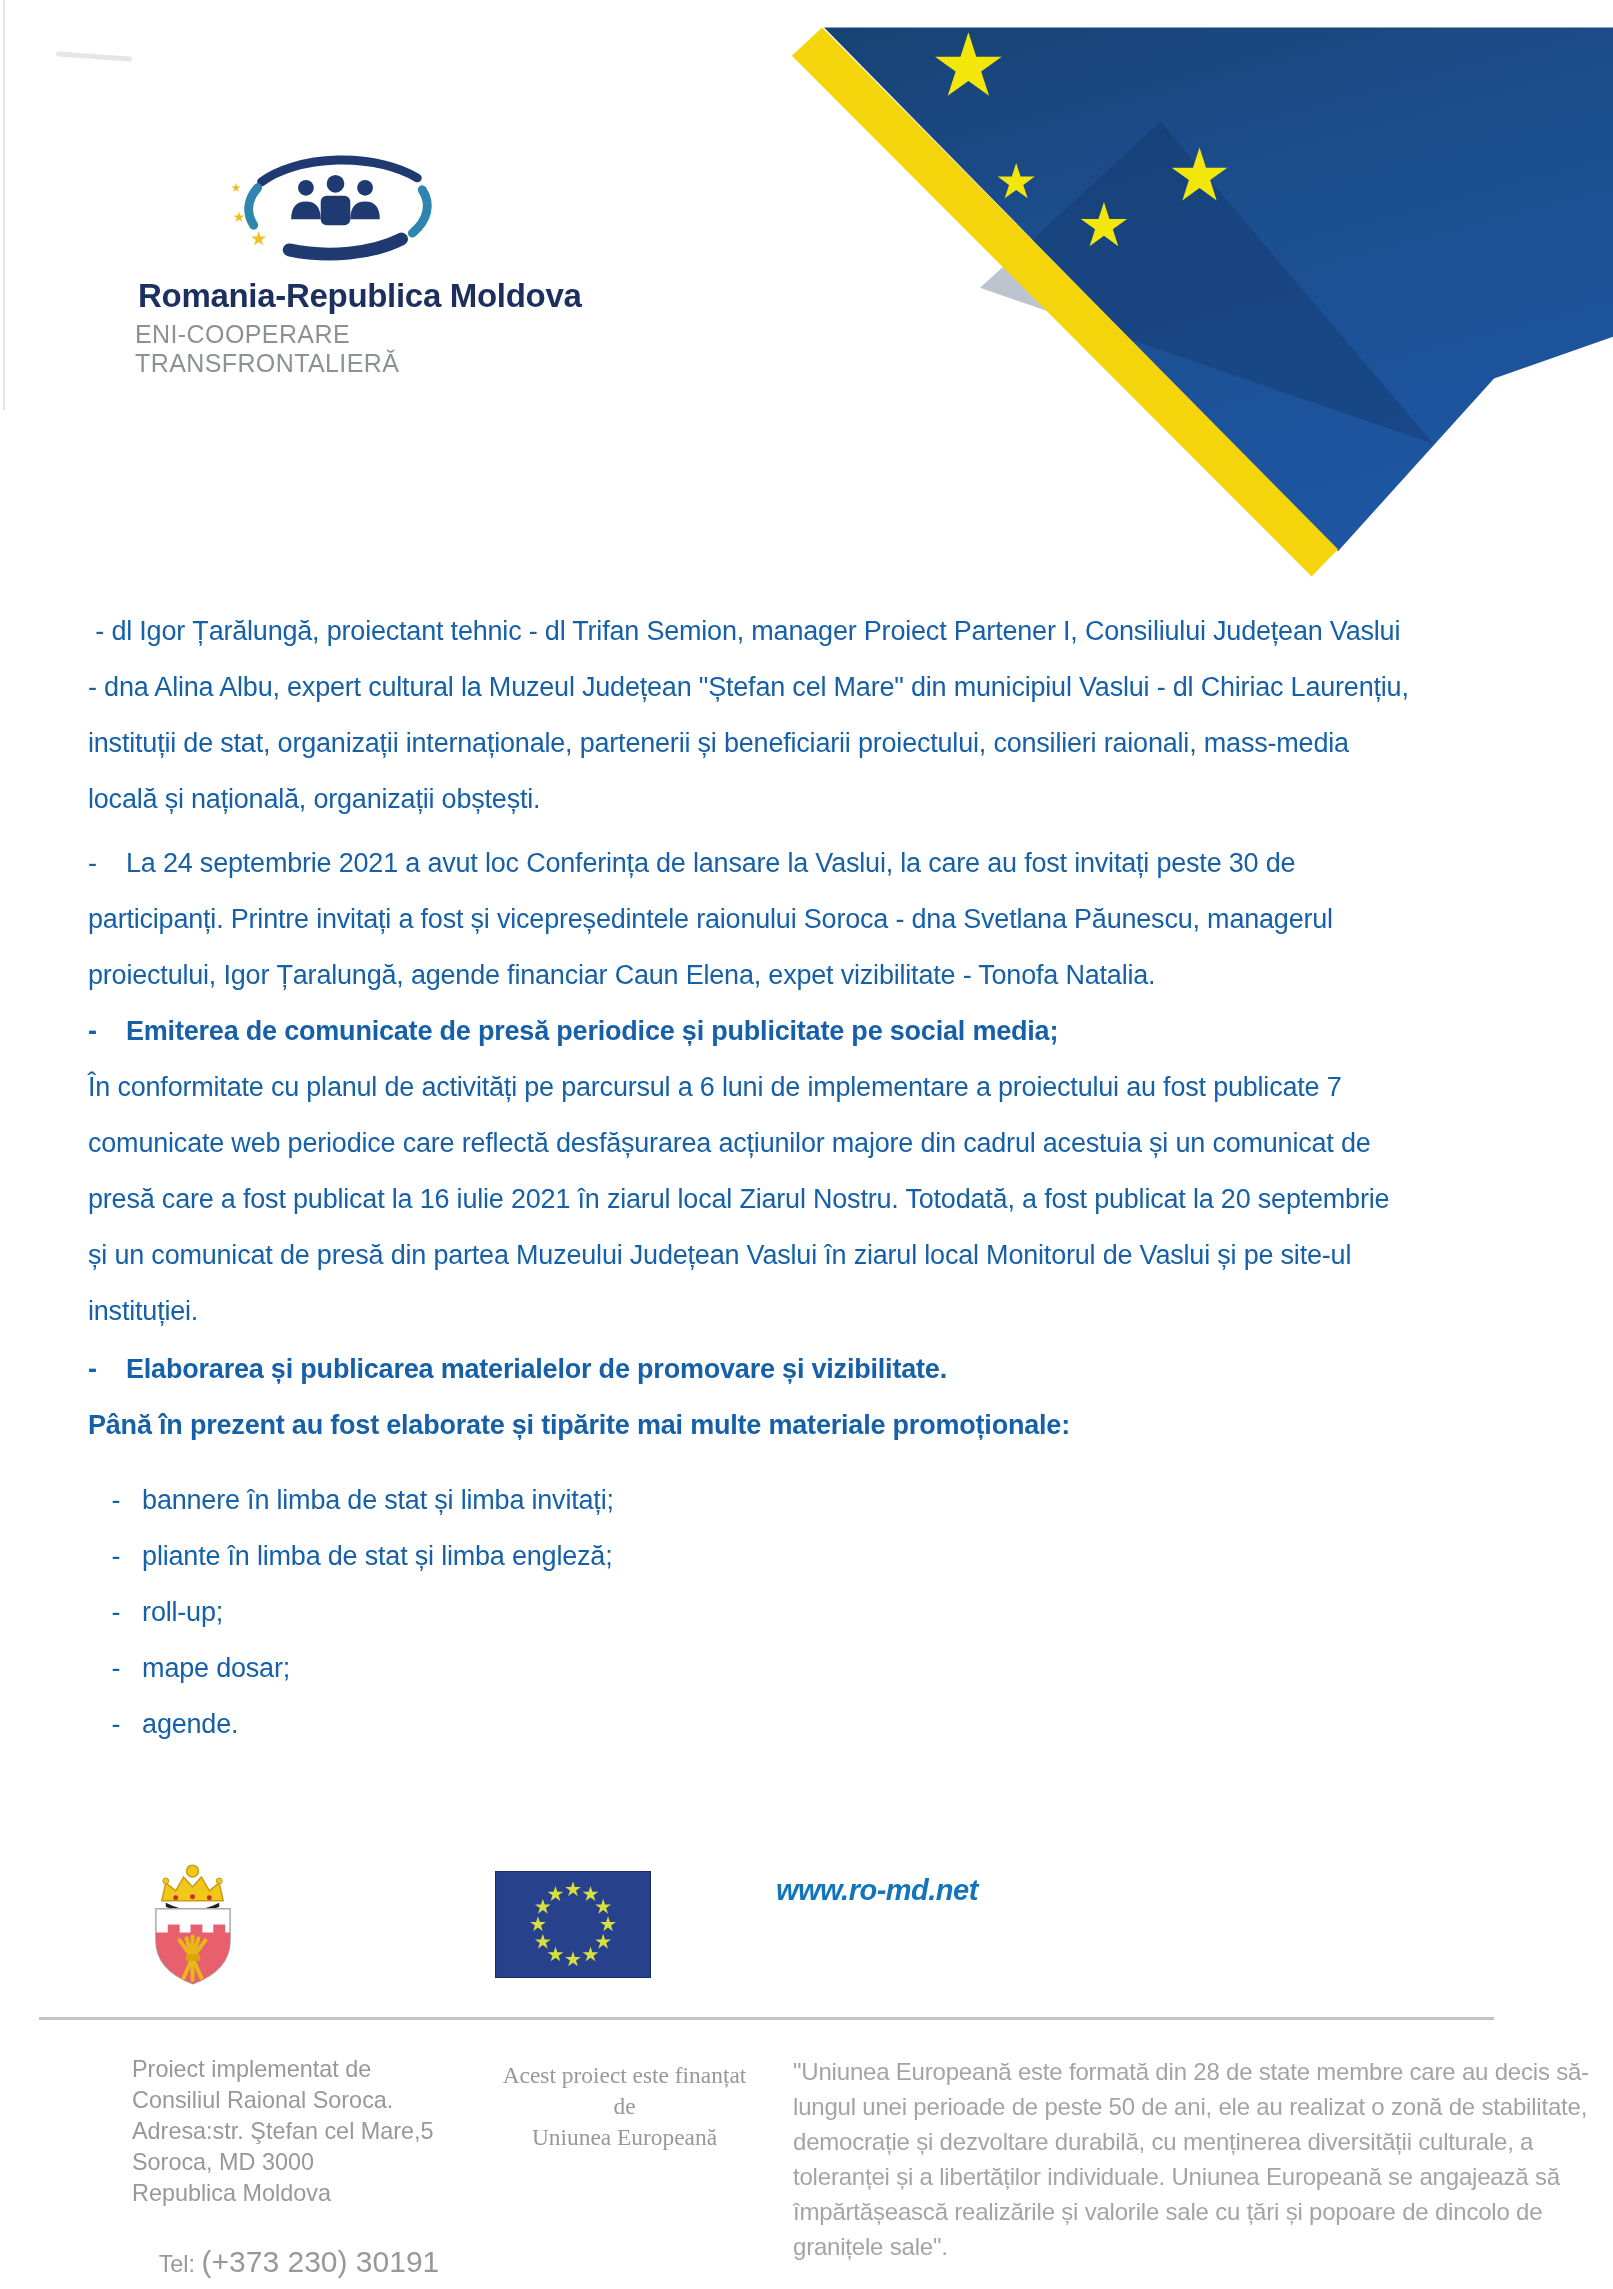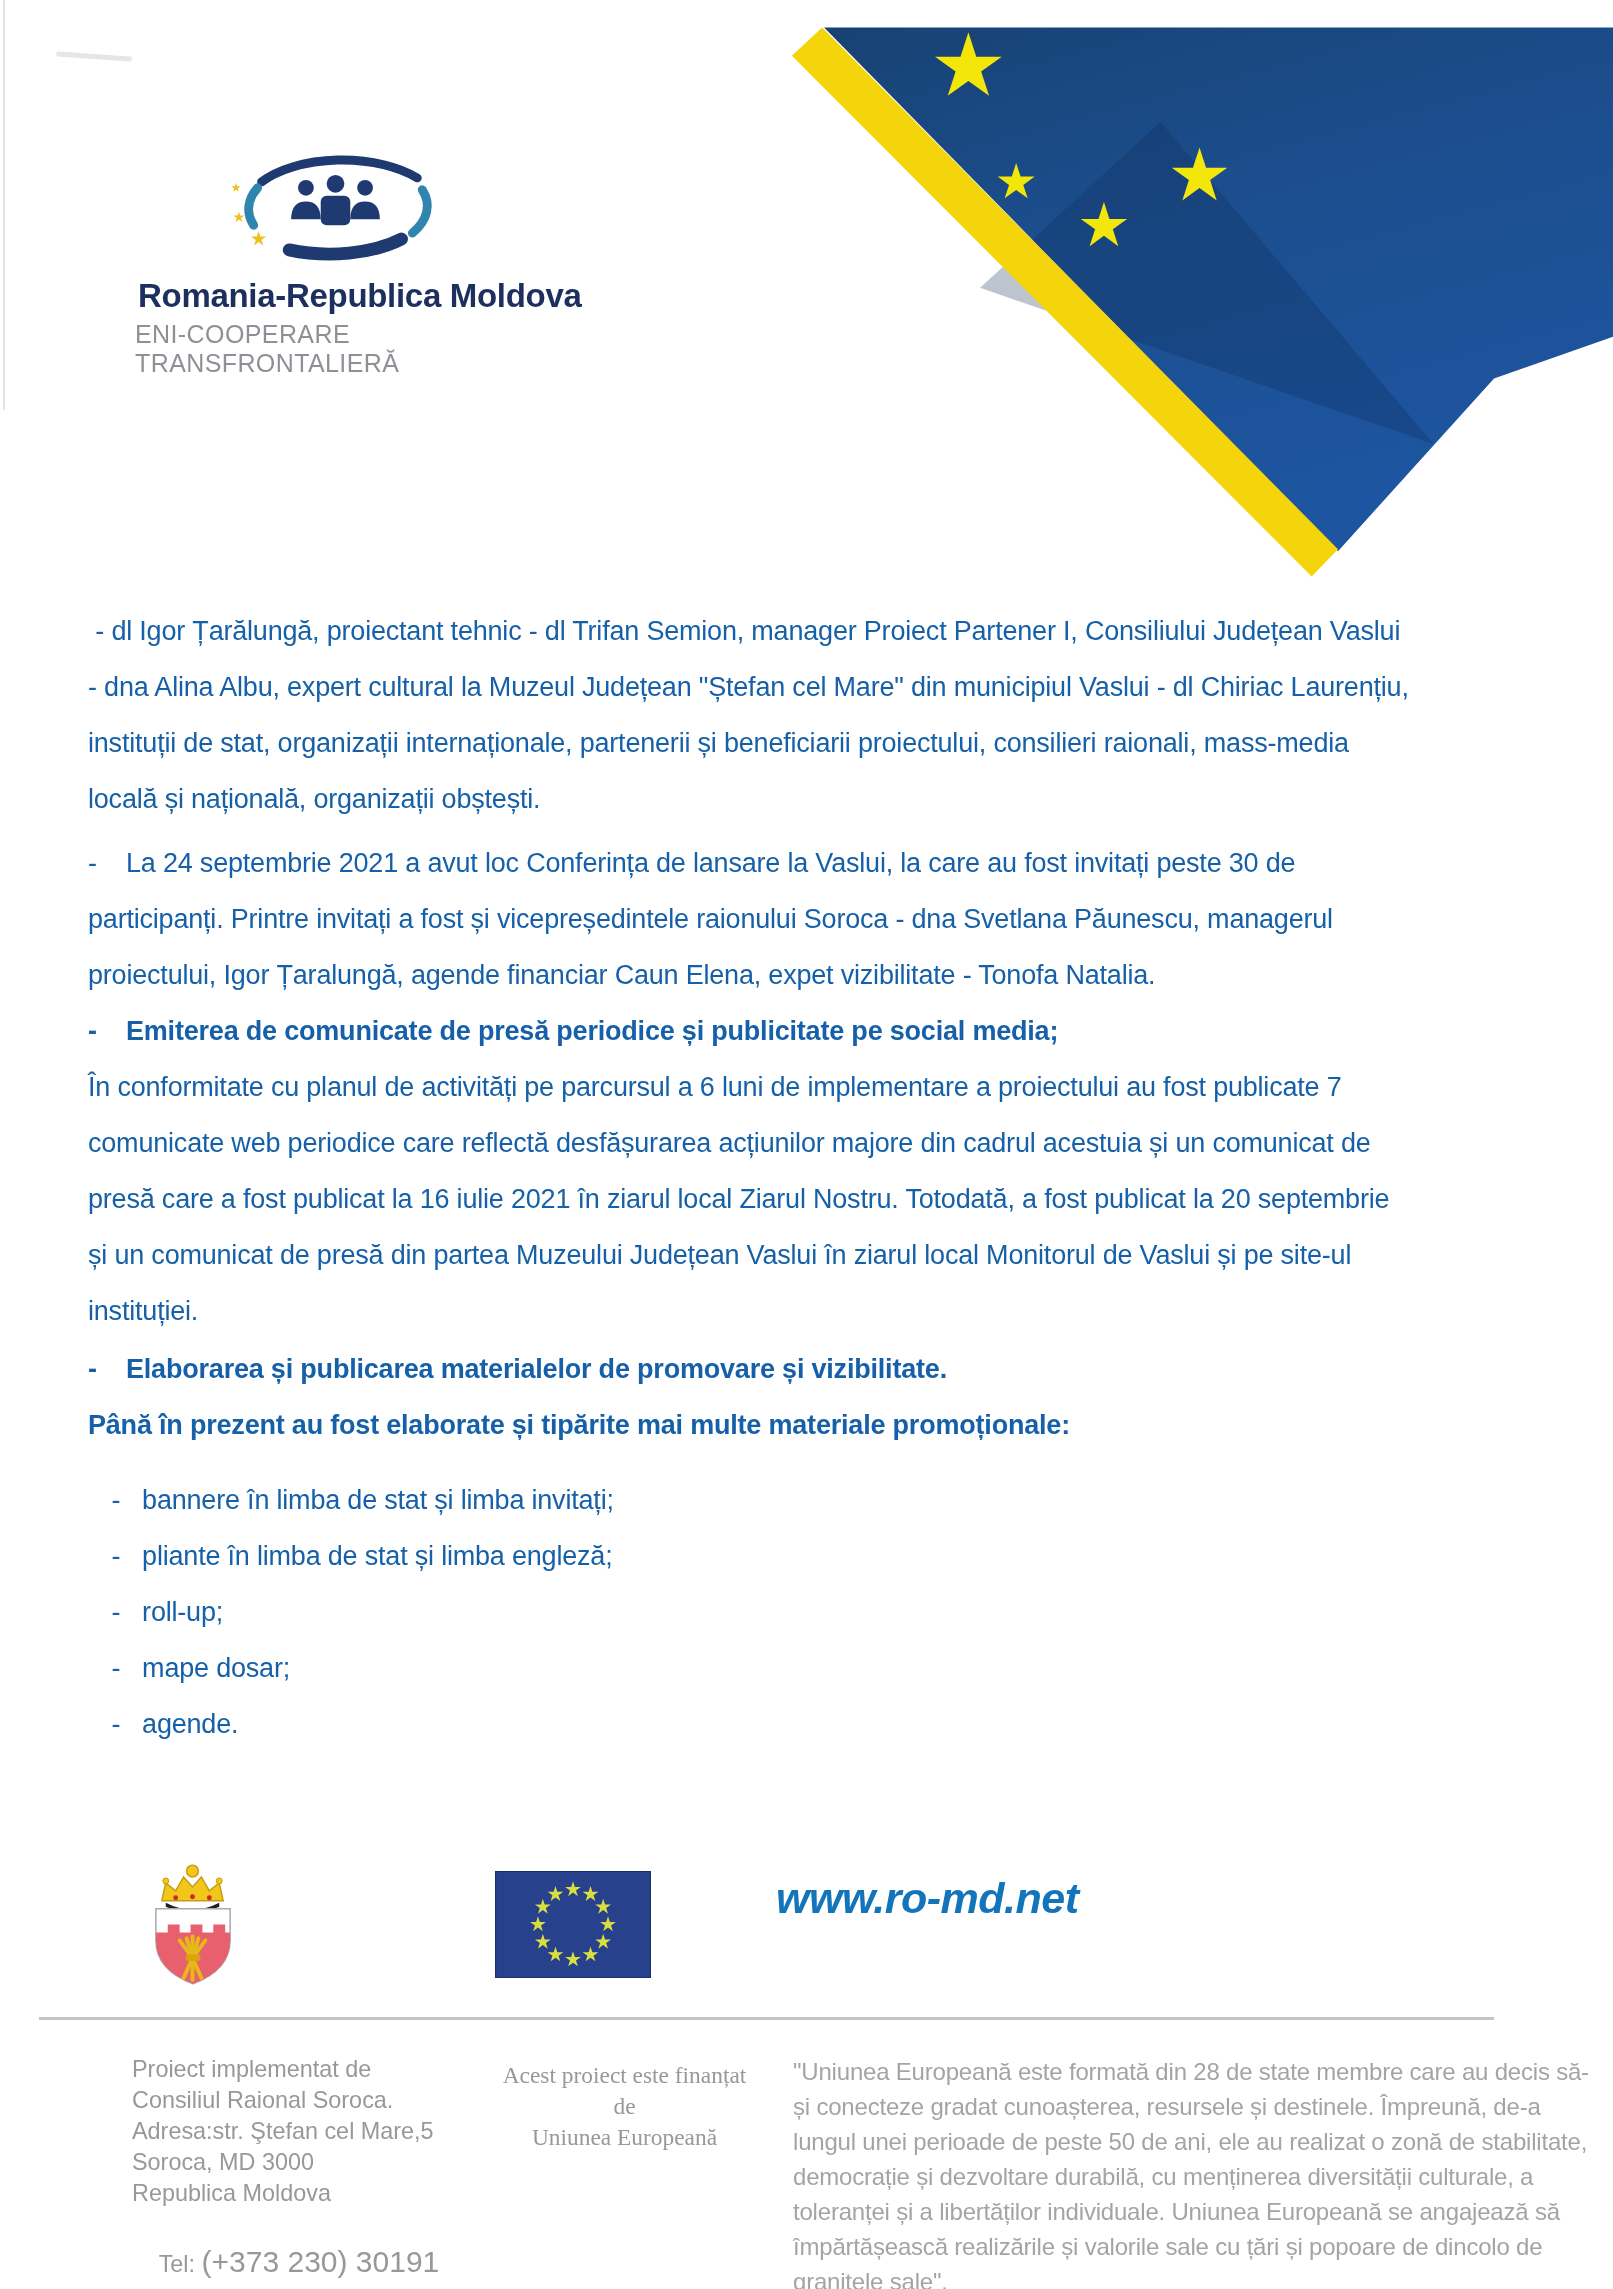--- a/index.html
+++ b/index.html
@@ -32,21 +32,21 @@
   .para{margin:0;}
   .para.bold{font-weight:700;}
   .para.gap-sm{margin-top:7.8px;}
   .para.gap-xs{margin-top:2px;}
   .para.list{margin-top:19.5px;margin-left:23.4px;}
   .bodyline{height:56px;line-height:56px;white-space:pre;font-size:27px;letter-spacing:-0.2px;color:var(--body-blue);}
 
   
   .coa-svg{position:absolute;left:146px;top:1859px;width:94px;height:129px;}
   .euflag-svg{position:absolute;left:495px;top:1871px;width:156px;height:107px;}
-  .website{position:absolute;left:776px;top:1874px;font-size:43px;font-weight:700;font-style:italic;color:var(--link-blue);letter-spacing:-0.5px;}
+  .website{position:absolute;left:776px;top:1874px;font-size:29px;font-weight:700;font-style:italic;color:var(--link-blue);letter-spacing:-0.5px;}
 
   
   .footer-divider{position:absolute;left:39px;top:2017px;width:1455px;height:2.9px;background:#b5b5ba;opacity:.8;}
   .footer-col1{position:absolute;left:132px;top:2054px;width:332px;}
   .f1line{height:31px;line-height:31px;font-size:23.4px;color:var(--footer-gray);white-space:pre;}
   .tel-line{height:35px;line-height:35px;color:var(--footer-gray);white-space:pre;}
   .tel-label{font-size:23.4px;}
   .tel-number{font-size:30px;}
   .footer-col2{position:absolute;left:488px;top:2060px;width:273px;font-family:Liberation Serif, serif;}
   .f2line{height:31px;line-height:31px;font-size:23.4px;color:var(--footer-gray);text-align:center;white-space:pre;}
@@ -198,21 +198,20 @@
   </div>
 
   <div class="footer-col2">
       <div class="f2line">Acest proiect este finanțat</div>
       <div class="f2line">de</div>
       <div class="f2line">Uniunea Europeană</div>
     </div>
 
   <div class="footer-col3">
       <div class="f3line">"Uniunea Europeană este formată din 28 de state membre care au decis să-</div>
-      <div class="f3line">și conecteze gradat cunoașterea, resursele și destinele. Împreună, de-a</div>
       <div class="f3line">lungul unei perioade de peste 50 de ani, ele au realizat o zonă de stabilitate,</div>
       <div class="f3line">democrație și dezvoltare durabilă, cu menținerea diversității culturale, a</div>
       <div class="f3line">toleranței și a libertăților individuale. Uniunea Europeană se angajează să</div>
       <div class="f3line">împărtășească realizările și valorile sale cu țări și popoare de dincolo de</div>
       <div class="f3line">granițele sale".</div>
     </div>
 
 </div>
 
 

